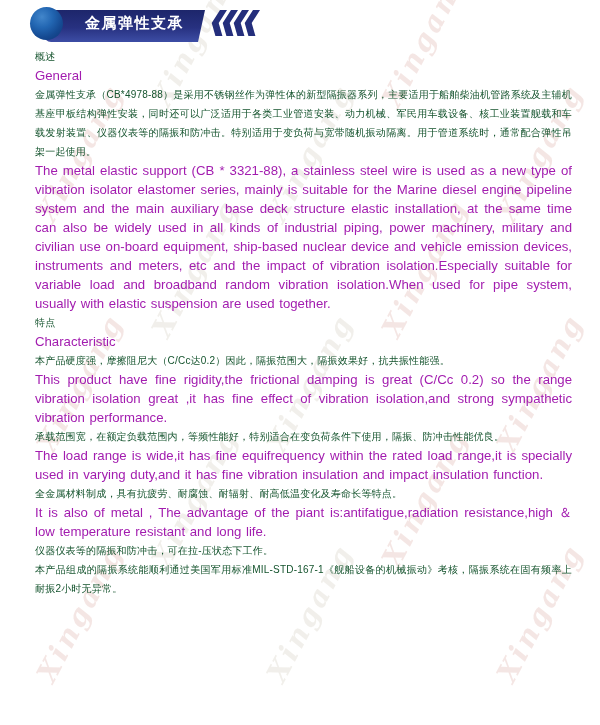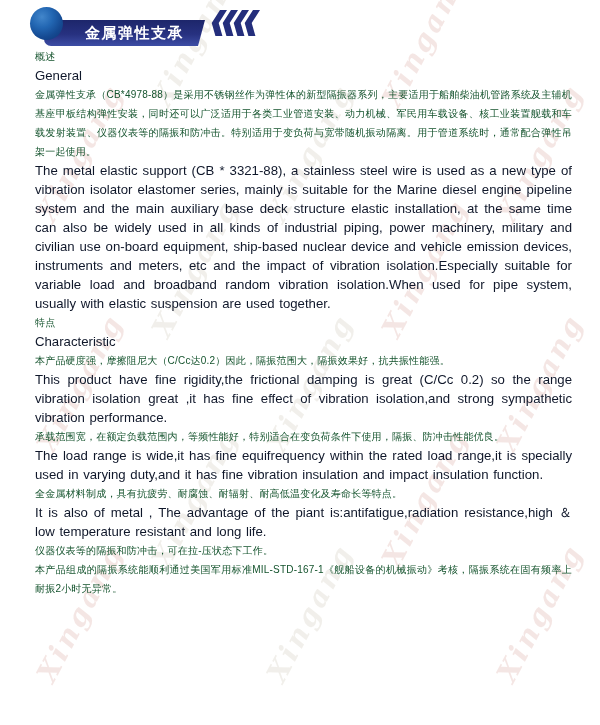--- a/index.html
+++ b/index.html
@@ -15,40 +15,40 @@
     font-family:"DejaVu Serif",serif; font-style:italic; font-weight:bold;
     font-size:28px; letter-spacing:3px;
     transform:rotate(-62deg); transform-origin:left top;
     opacity:.55; white-space:nowrap;
   }
   .wm.pink { color:#ecd2ce; }
   .wm.gray { color:#e6e3db; }
   
   .header { position:absolute; left:0; top:0; width:600px; height:46px; z-index:2; }
   .bar {
-    position:absolute; left:44px; top:20px; width:161px; height:26px;
+    position:absolute; left:44px; top:10px; width:161px; height:32px;
     background:linear-gradient(180deg,#1d266b 0%,#273180 55%,#3d4da5 100%);
     border-radius:7px 0 0 7px;
     clip-path:polygon(0 0,100% 0,calc(100% - 7px) 100%,0 100%);
   }
   .bar-title {
     display:block; padding-left:41px; line-height:26px;
     font-family:"DejaVu Serif","Liberation Serif",serif; font-weight:bold;
     font-size:15px; letter-spacing:1.5px; color:#ffffff; white-space:nowrap;
   }
   .sphere {
     position:absolute; left:30px; top:7px; width:33px; height:33px; border-radius:50%;
     background:radial-gradient(circle at 36% 30%, #4286cb 0%, #2266b2 35%, #154a92 65%, #0f3476 100%);
   }
   .chevrons { position:absolute; left:209px; top:10px; width:52px; height:26px; }
   
   .content { position:absolute; left:35px; top:47px; width:537px; z-index:1; }
   .para { margin:0; text-align:justify; line-height:19px; }
   .para.zh { font-size:10px; letter-spacing:.2px; color:#14532d; }
-  .para.en { font-size:13.2px; color:#0f172a; word-spacing:1px; }
+  .para.en { font-size:13.2px; color:#a21caf; word-spacing:1px; }
 </style>
 </head>
 <body>
 
 <div class="page">
 
   <div class="wm-layer">
       <span class="wm gray" style="left: 145px; top: 97px;">Xingang</span>
       <span class="wm pink" style="left: 375px; top: 97px;">Xingang</span>
       <span class="wm pink" style="left: 30px; top: 212px;">Xingang</span>

